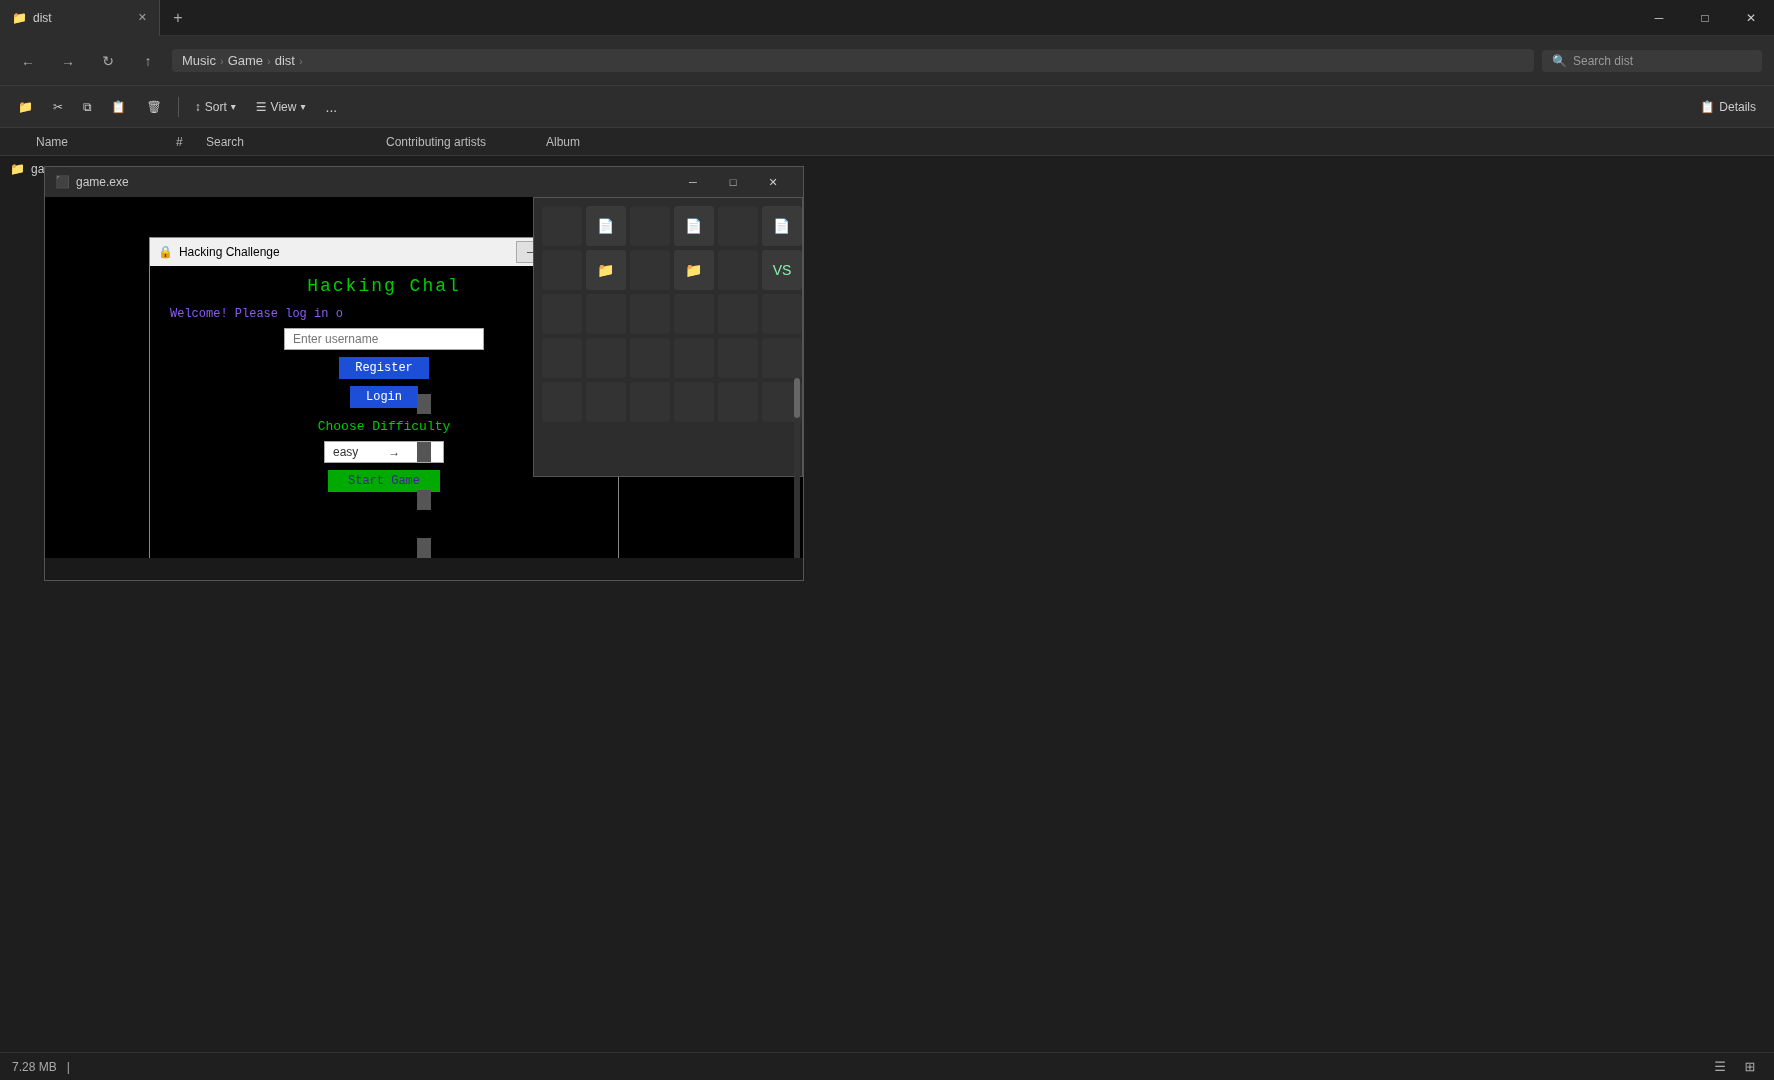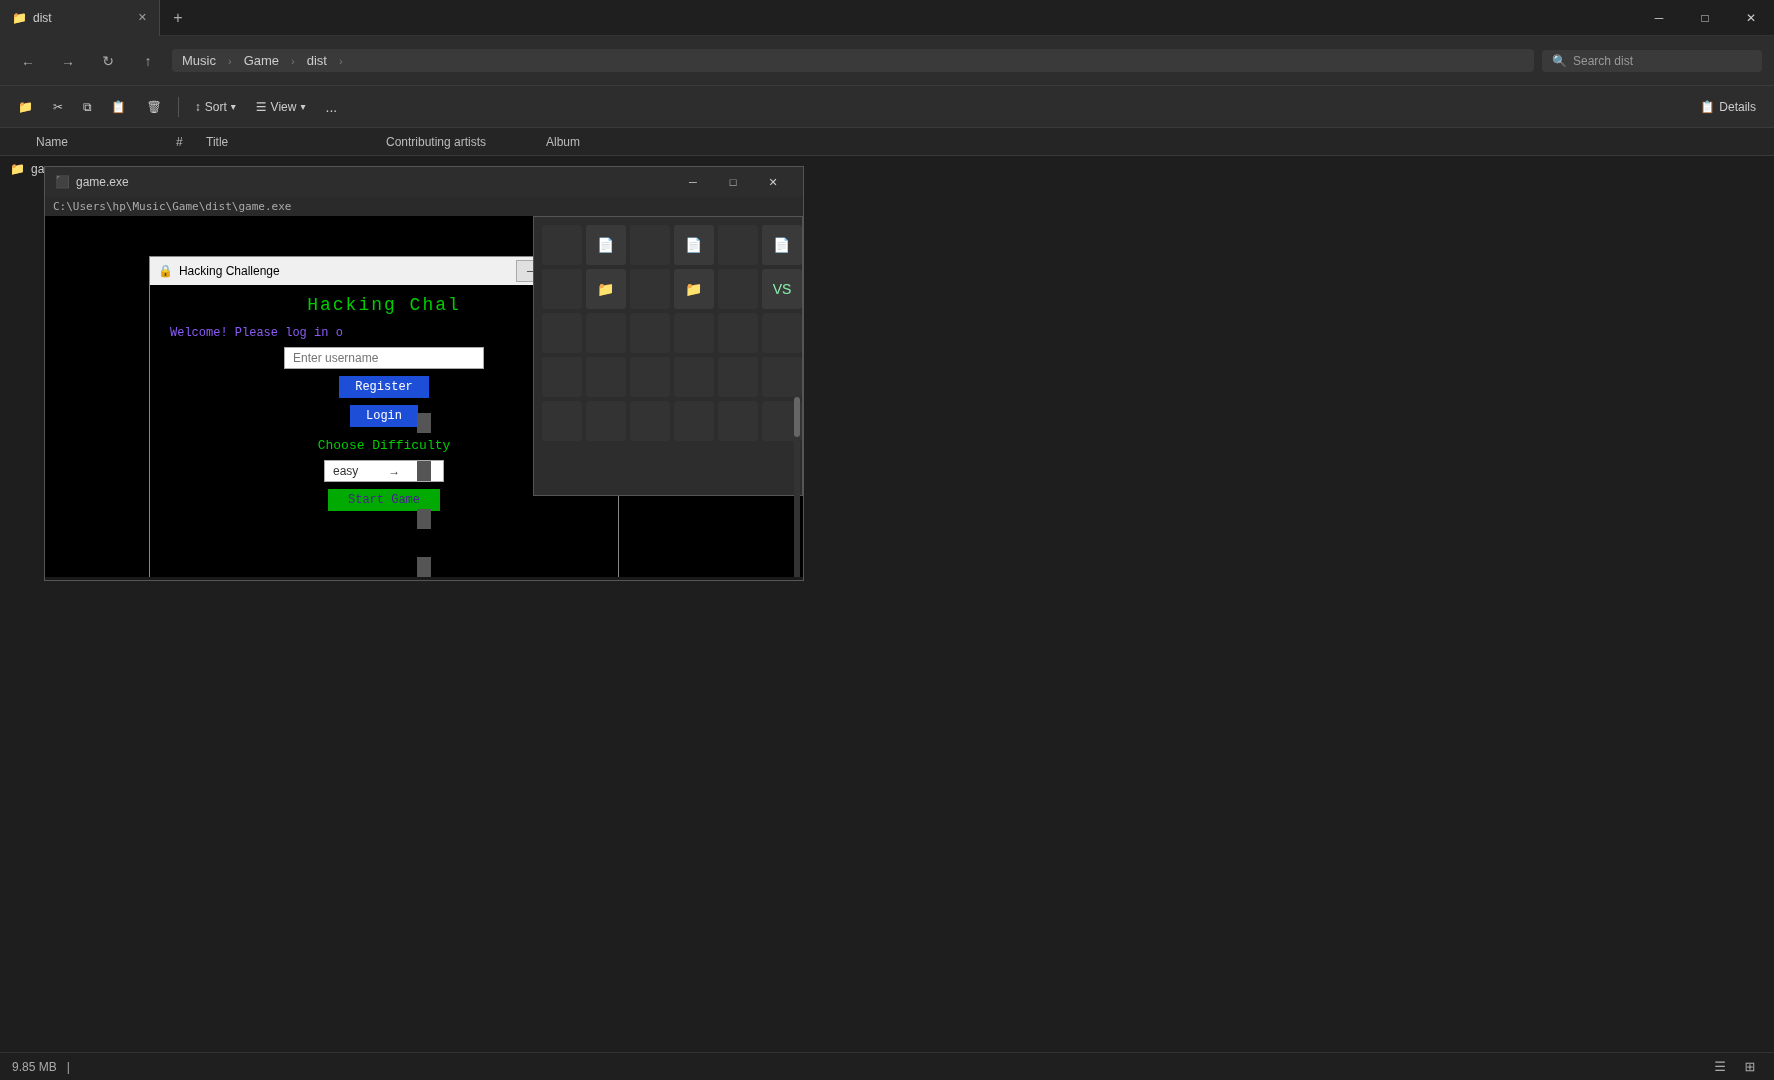--- a/index.html
+++ b/index.html
@@ -87,21 +87,21 @@
     }
     .breadcrumb {
       display: flex;
       align-items: center;
       background: #3a3a3a;
       border-radius: 4px;
       padding: 4px 10px;
       flex: 1;
       font-size: 13px;
       color: #ccc;
-      gap: 12px;
+      gap: 4px;
     }
     .breadcrumb-sep { color: #777; font-size: 11px; }
     .search-box {
       display: flex;
       align-items: center;
       background: #3a3a3a;
       border-radius: 4px;
       padding: 4px 10px;
       width: 220px;
       font-size: 12px;
@@ -498,21 +498,21 @@
   <div class="ellipsis-btn">...</div>
   <div class="details-btn">
     <span>📋</span>
     <span>Details</span>
   </div>
 </div>
 
 <div class="col-headers">
   <div class="col-header col-name">Name</div>
   <div class="col-header col-num">#</div>
-  <div class="col-header col-title">Title</div>
+  <div class="col-header col-title">Search</div>
   <div class="col-header col-artists">Contributing artists</div>
   <div class="col-header col-album">Album</div>
 </div>
 
 <div class="explorer-content">
 
   <div class="file-row">
     <span style="color:#e8c56a;">📁</span>
     <span>game</span>
   </div>
@@ -520,21 +520,20 @@
   <div class="cmd-window">
     <div class="cmd-titlebar">
       <span>⬛</span>
       <span>game.exe</span>
       <div class="cmd-win-controls">
         <div class="cmd-win-btn">─</div>
         <div class="cmd-win-btn">□</div>
         <div class="cmd-win-btn close">✕</div>
       </div>
     </div>
-    <div class="cmd-path">C:\Users\hp\Music\Game\dist\game.exe</div>
     <div class="cmd-content">
 
       <div class="hack-window">
         <div class="hack-titlebar">
           <span>🔒</span>
           <span>Hacking Challenge</span>
           <div class="hack-win-controls">
             <div class="hack-win-btn">─</div>
             <div class="hack-win-btn">□</div>
             <div class="hack-win-btn close">✕</div>
@@ -602,20 +601,20 @@
         <div class="scroll-indicator">
           <div class="scroll-thumb"></div>
         </div>
       </div>
     </div>
   </div>
 </div>
 
 <div class="status-bar">
   <div class="status-left">
-    <span>9.85 MB</span>
+    <span>7.28 MB</span>
     <span>|</span>
   </div>
   <div class="status-right">
     <div class="view-icon-btn">☰</div>
     <div class="view-icon-btn">⊞</div>
   </div>
 </div>
 
 </body></html>

